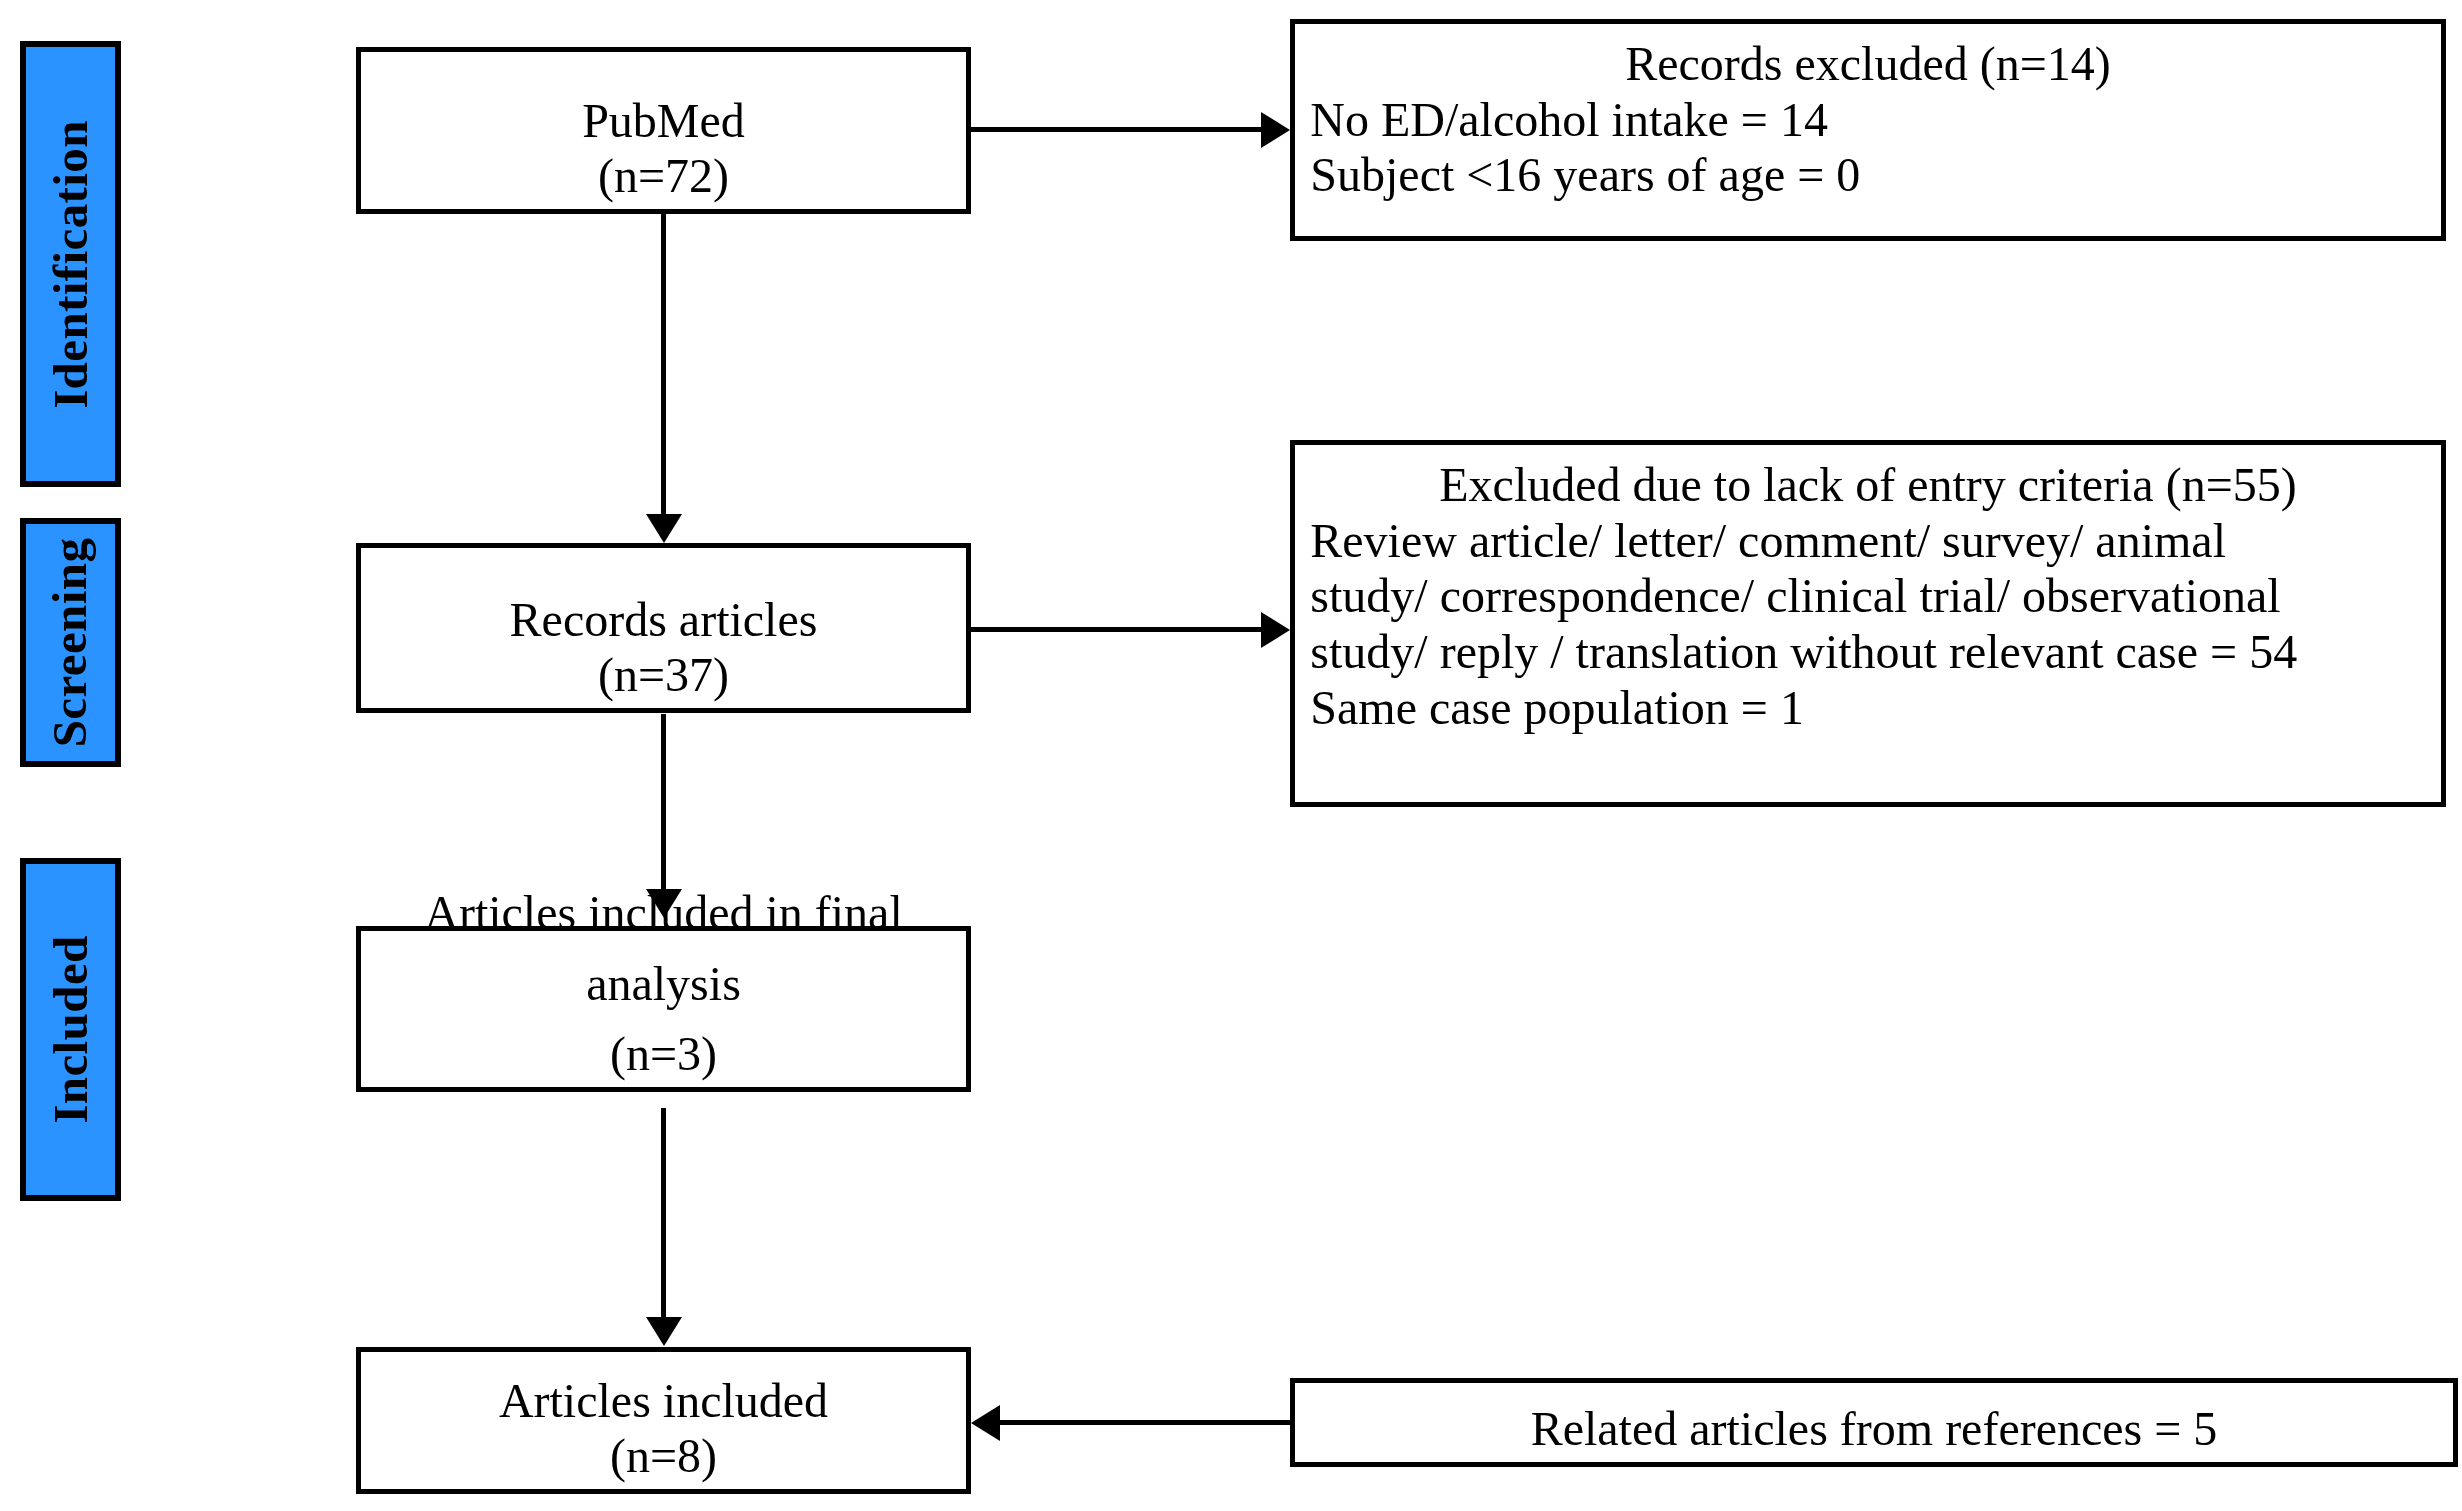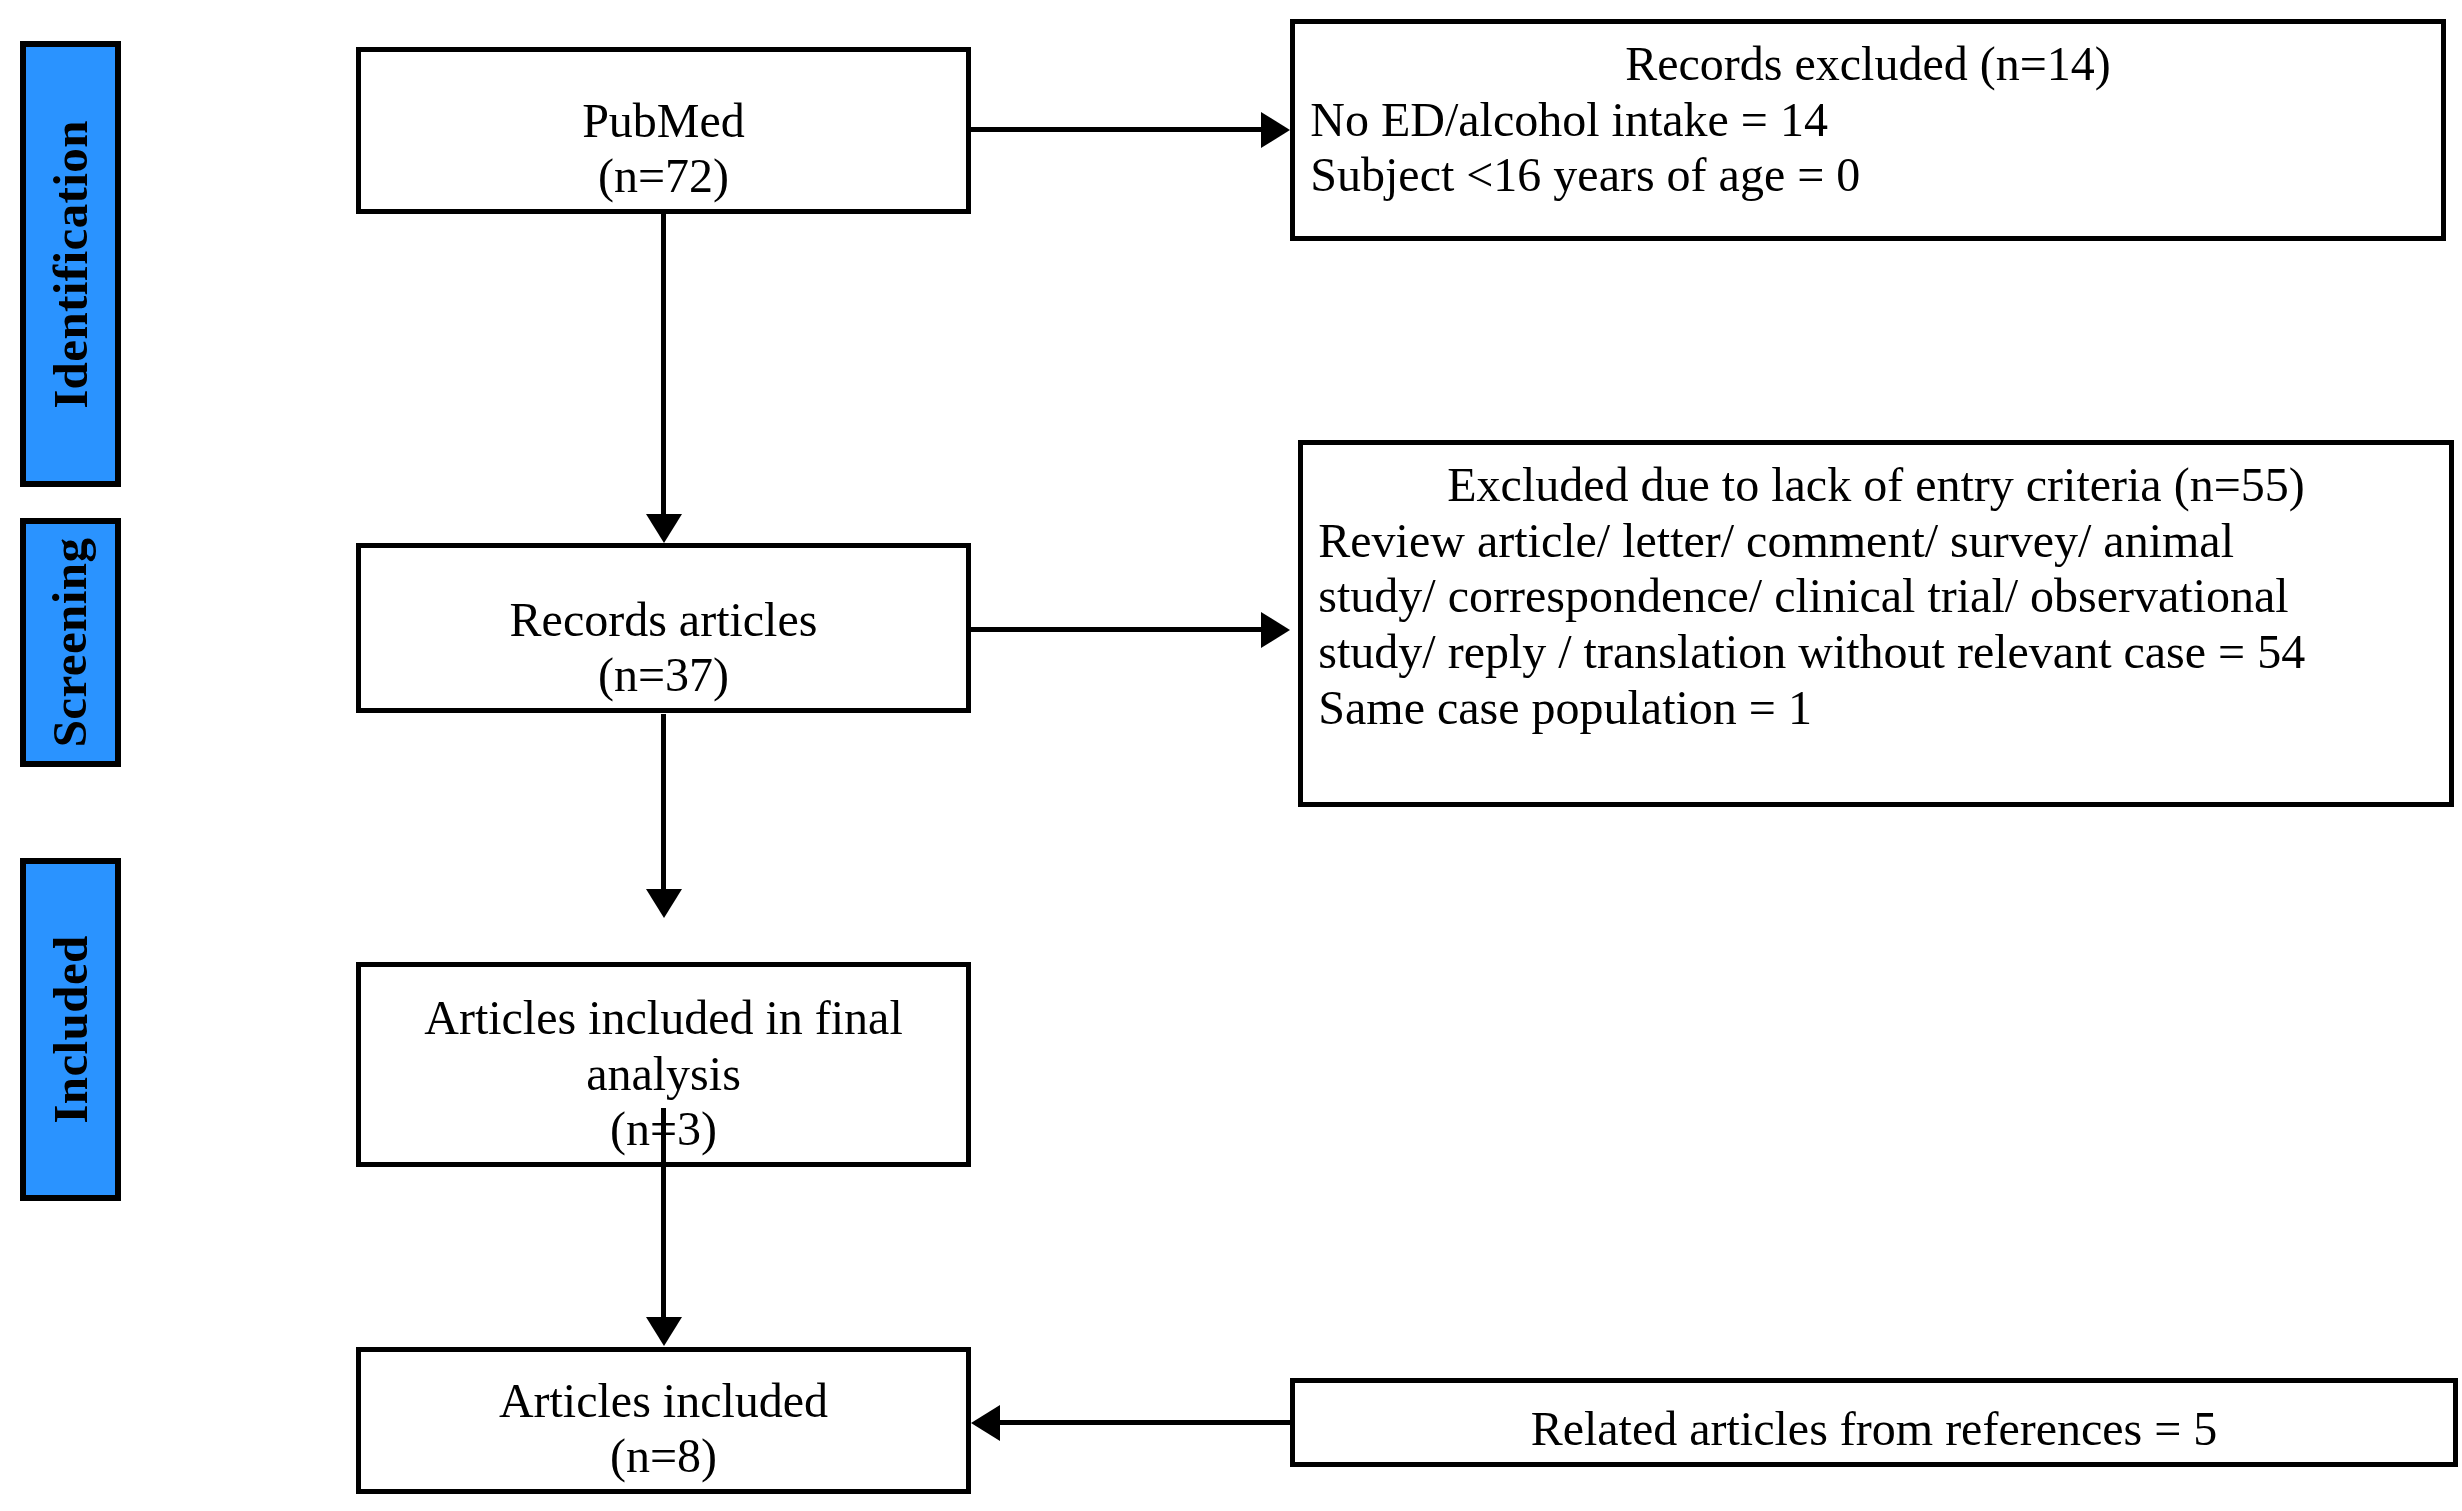--- a/index.html
+++ b/index.html
@@ -120,38 +120,38 @@
   <div class="flow-box" style="left:356px; top:47px; width:615px; height:167px;">
     <div class="flow-line">PubMed</div>
     <div class="flow-line">(n=72)</div>
   </div>
 
   <div class="flow-box" style="left:356px; top:543px; width:615px; height:170px;">
     <div class="flow-line">Records articles</div>
     <div class="flow-line">(n=37)</div>
   </div>
 
-  <div class="flow-box" style="left:356px; top:962px; width:615px; height:205px;">
+  <div class="flow-box" style="left:356px; top:926px; width:615px; height:166px;gap:15px;">
     <div class="flow-line">Articles included in final</div>
     <div class="flow-line">analysis</div>
     <div class="flow-line">(n=3)</div>
   </div>
 
   <div class="flow-box" style="left:356px; top:1347px; width:615px; height:147px;">
     <div class="flow-line">Articles included</div>
     <div class="flow-line">(n=8)</div>
   </div>
 
   <div class="flow-box leftalign" style="left:1290px; top:19px; width:1156px; height:222px;">
     <div class="flow-line center-in-left">Records excluded (n=14)</div>
     <div class="flow-line">No ED/alcohol intake = 14</div>
     <div class="flow-line">Subject  &lt;16 years of age = 0</div>
   </div>
 
-  <div class="flow-box leftalign" style="left:1290px; top:440px; width:1156px; height:367px;margin-left:8px;">
+  <div class="flow-box leftalign" style="left:1290px; top:440px; width:1156px; height:367px;">
     <div class="flow-line center-in-left">Excluded due to lack of entry criteria (n=55)</div>
     <div class="flow-line">Review article/ letter/ comment/ survey/ animal</div>
     <div class="flow-line">study/ correspondence/ clinical trial/ observational</div>
     <div class="flow-line">study/ reply / translation without relevant case = 54</div>
     <div class="flow-line">Same case population = 1</div>
   </div>
 
   <div class="flow-box" style="left:1290px; top:1378px; width:1168px; height:89px;">
     <div class="flow-line">Related articles from references = 5</div>
   </div>

